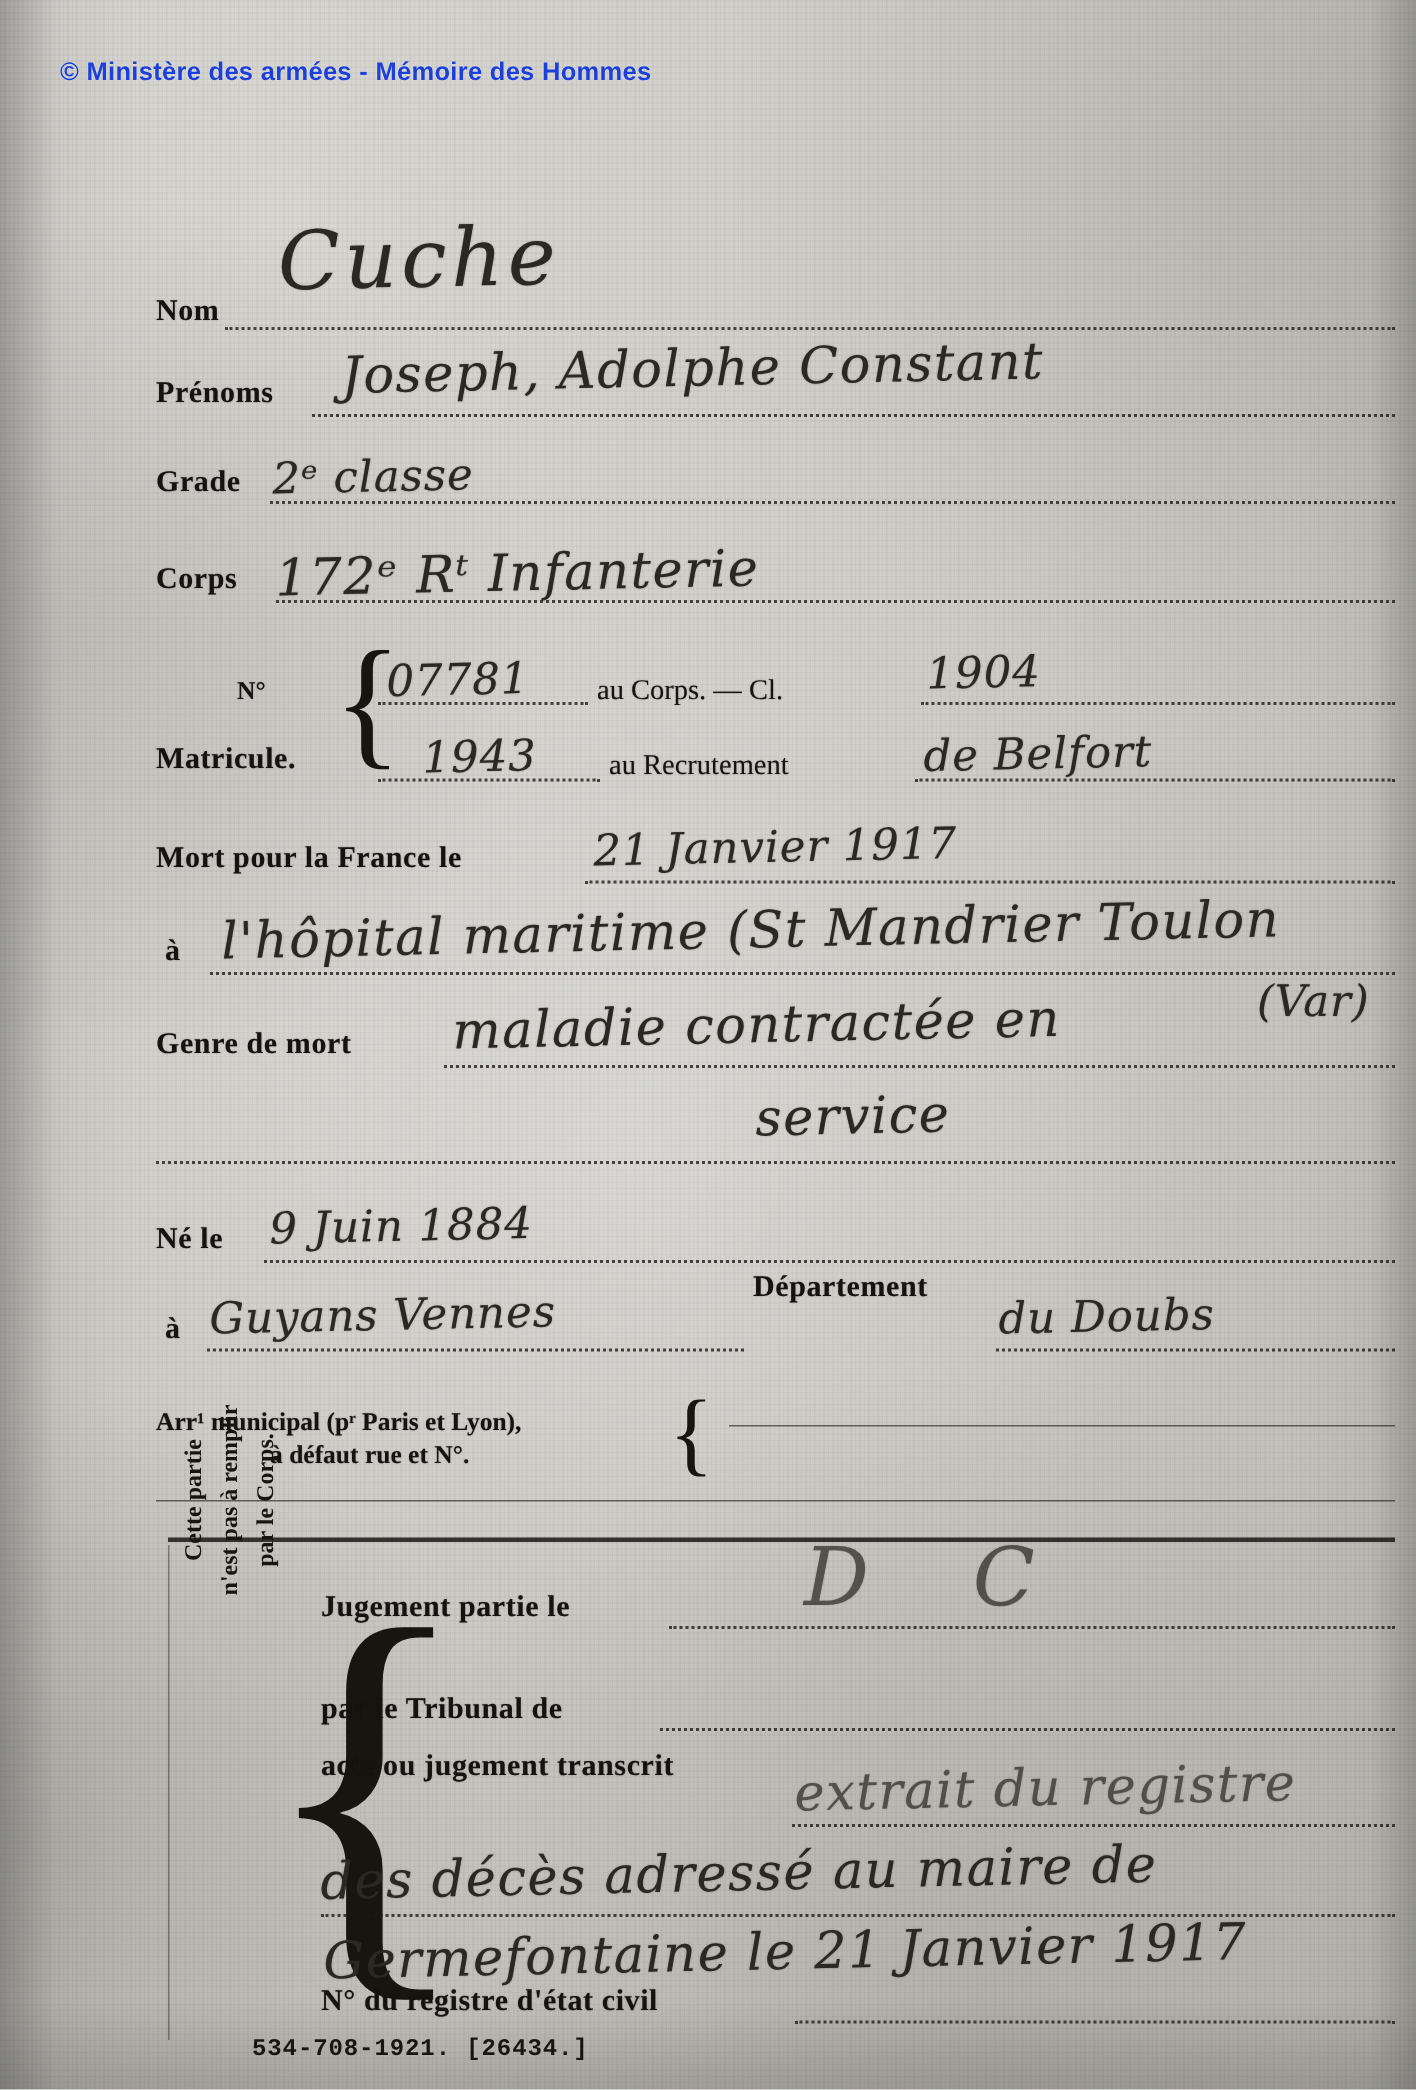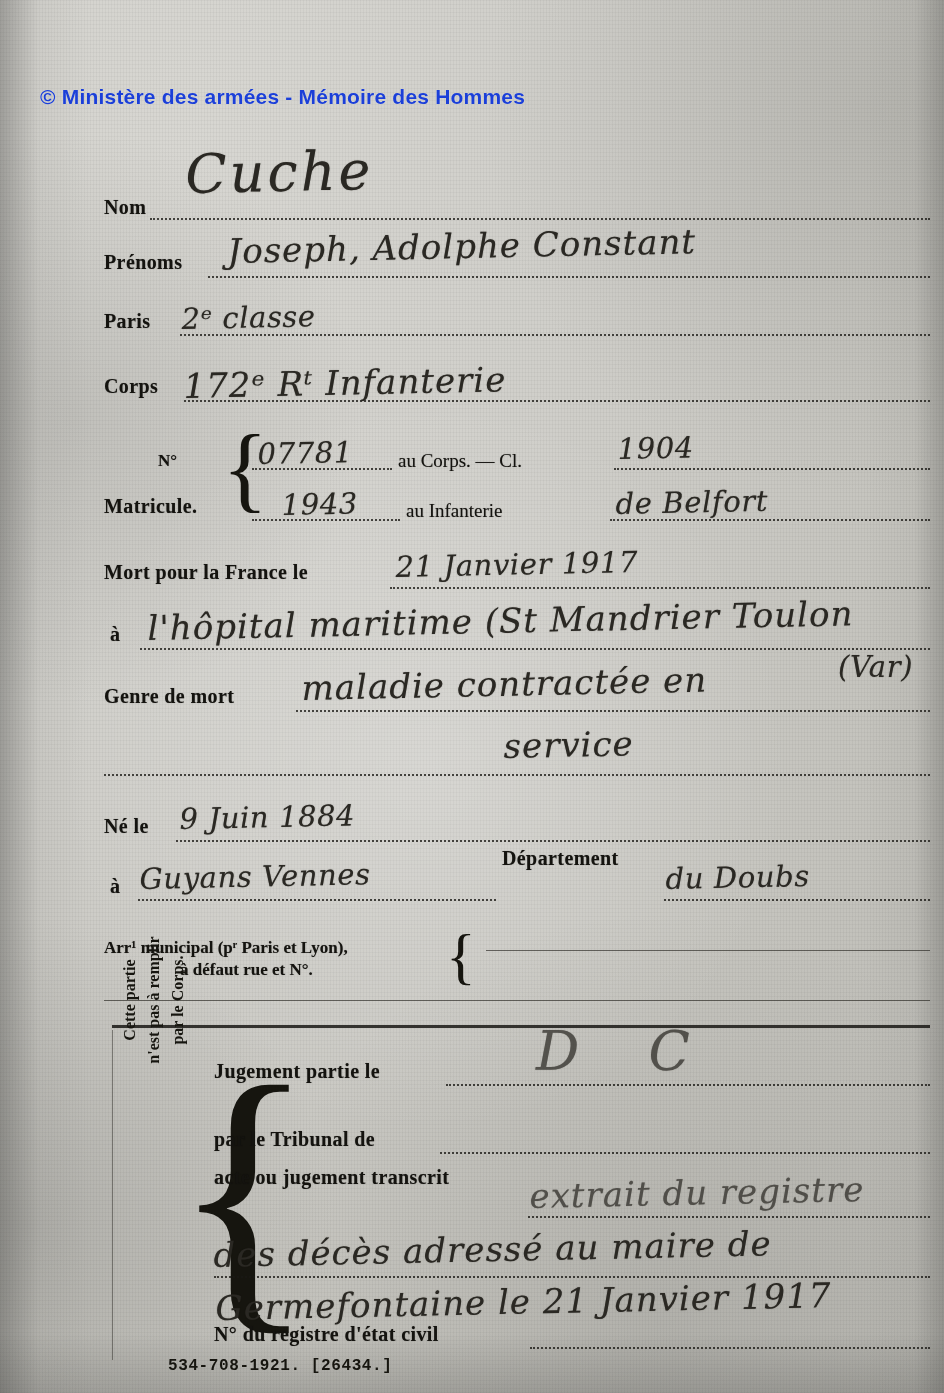--- a/index.html
+++ b/index.html
@@ -53,28 +53,27 @@
       linear-gradient(0deg, rgba(60,60,58,0.22) 0px, rgba(0,0,0,0) 60px);
     pointer-events: none;
   }
 
   
   #watermark {
     position: absolute;
     left: 40px;
     top: 38px;
     font-family: "Liberation Sans", sans-serif;
-    font-size: 21px;
+    font-size: 17px;
     font-weight: bold;
     color: #1b3fd8;
     letter-spacing: 0.2px;
     text-shadow: 0 0 1px rgba(255,255,255,0.55);
     white-space: nowrap;
     z-index: 40;
-    margin-top: 47px;
   }
 
   
   .form {
     position: absolute;
     inset: 0;
     z-index: 10;
     color: #1e1d1b;
   }
   .ptxt {
@@ -185,36 +184,36 @@
 
   <div class="form">
 
 
     <div class="ptxt label" style="left:104px; top:196px;">Nom</div>
     <div class="dotline" style="left:150px; top:218px; width:780px;"></div>
 
     <div class="ptxt label" style="left:104px; top:251px;">Prénoms</div>
     <div class="dotline" style="left:208px; top:276px; width:722px;"></div>
 
-    <div class="ptxt label" style="left:104px; top:310px;">Paris</div>
+    <div class="ptxt label" style="left:104px; top:310px;">Grade</div>
     <div class="dotline" style="left:180px; top:334px; width:750px;"></div>
 
     <div class="ptxt label" style="left:104px; top:375px;">Corps</div>
     <div class="dotline" style="left:184px; top:400px; width:746px;"></div>
 
     <div class="ptxt label-sm" style="left:158px; top:451px;">N°</div>
     <div class="ptxt label" style="left:104px; top:495px;">Matricule.</div>
     <div class="brace" style="left:222px; top:420px; font-size:96px;">{</div>
 
     <div class="dotline" style="left:252px; top:468px; width:140px;"></div>
     <div class="ptxt label-reg" style="left:398px; top:450px;">au Corps. — Cl.</div>
     <div class="dotline" style="left:614px; top:468px; width:316px;"></div>
 
     <div class="dotline" style="left:252px; top:519px; width:148px;"></div>
-    <div class="ptxt label-reg" style="left:406px; top:500px;">au Infanterie</div>
+    <div class="ptxt label-reg" style="left:406px; top:500px;">au Recrutement</div>
     <div class="dotline" style="left:610px; top:519px; width:320px;"></div>
 
     <div class="ptxt label" style="left:104px; top:561px;">Mort pour la France le</div>
     <div class="dotline" style="left:390px; top:587px; width:540px;"></div>
 
     <div class="ptxt label" style="left:110px; top:623px;">à</div>
     <div class="dotline" style="left:140px; top:648px; width:790px;"></div>
 
     <div class="ptxt label" style="left:104px; top:685px;">Genre de mort</div>
     <div class="dotline" style="left:296px; top:710px; width:634px;"></div>

